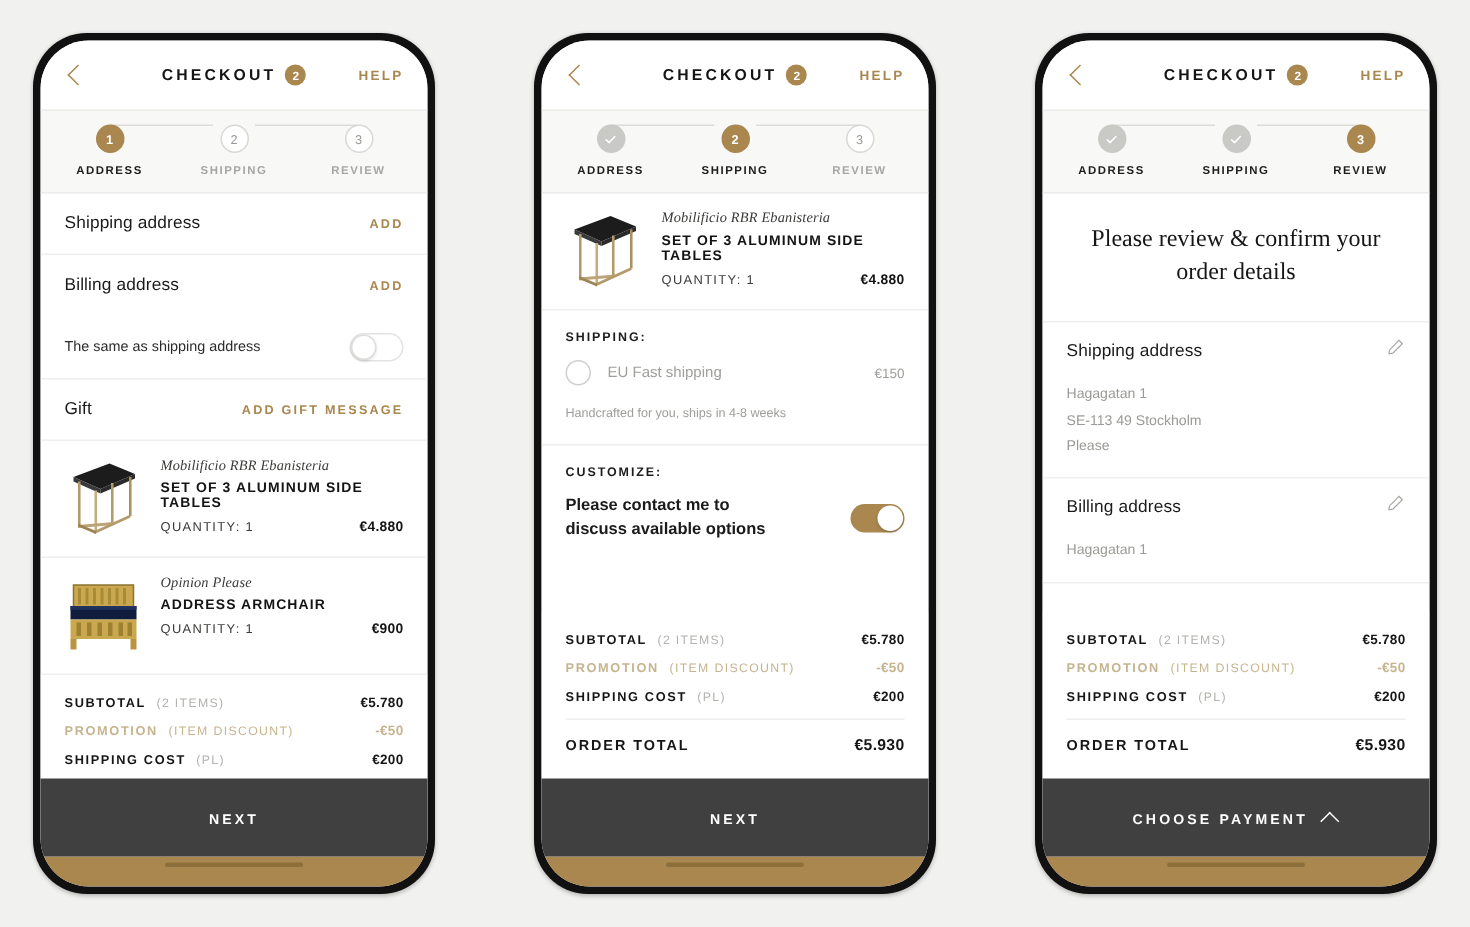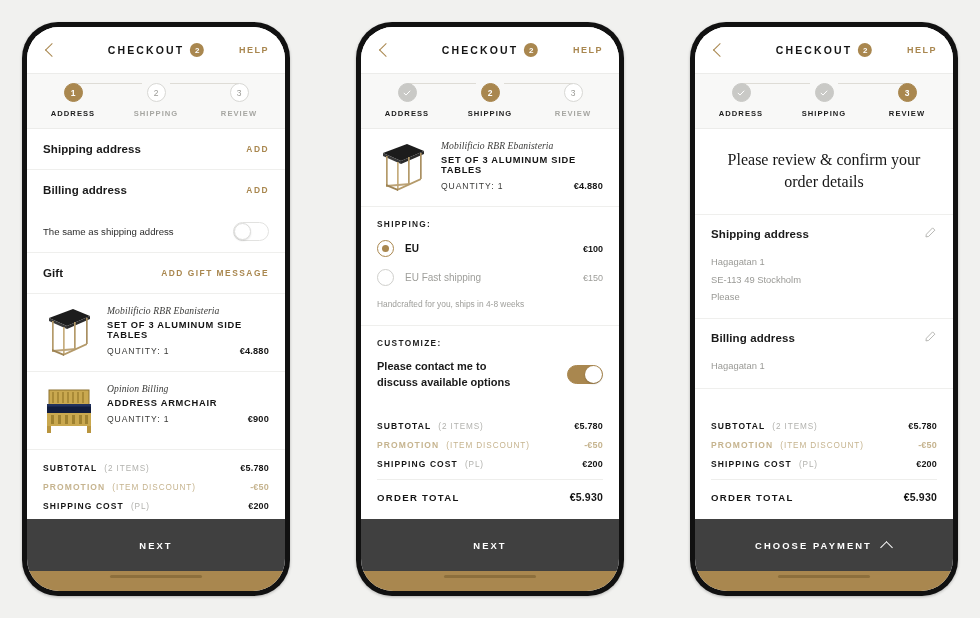--- a/index.html
+++ b/index.html
@@ -119,21 +119,21 @@
     display: flex;
     flex-direction: column;
   }
   .row {
     padding: 0 16px;
     border-bottom: 1px solid #efefed;
   }
   .sect-head {
     height: 40px; display: flex; align-items: center; justify-content: space-between;
   }
-  .sect-title { font-size: 11.5px; font-weight: 700; color: #1a1a1a; letter-spacing: .1px; }
+  .sect-title { font-size: 11.5px; font-weight: 400; color: #1a1a1a; letter-spacing: .1px; }
   .sect-action { font-size: 8.4px; letter-spacing: 1.5px; color: #a9874f; font-weight: 600; }
   .sub-row {
     height: 42px; display: flex; align-items: center; justify-content: space-between;
   }
   .sub-label { font-size: 9.6px; color: #2b2b2b; }
 
   
   .toggle {
     width: 36px; height: 19px; border-radius: 12px; position: relative; flex: 0 0 auto;
   }
@@ -374,21 +374,21 @@
                 <rect x="22" y="32" width="3" height="9"></rect>
                   <rect x="29" y="32" width="3" height="9"></rect>
                 <rect x="36" y="32" width="3" height="9"></rect>
                   <rect x="42" y="32" width="3" height="9"></rect>
               </g>
               <rect x="4" y="43" width="4" height="7" fill="#b9953f"></rect>
               <rect x="44" y="43" width="4" height="7" fill="#b9953f"></rect>
             </svg>
           </div>
           <div class="pinfo">
-            <div class="brand">Opinion Billing</div>
+            <div class="brand">Opinion Please</div>
             <div class="pname">ADDRESS ARMCHAIR</div>
             <div class="pfoot">
               <span class="qty">QUANTITY: 1</span>
               <span class="price">€900</span>
             </div>
           </div>
         </div>
 
         <div class="totals">
           <div class="trow">
@@ -485,25 +485,20 @@
             <div class="pname">SET OF 3 ALUMINUM SIDE TABLES</div>
             <div class="pfoot">
               <span class="qty">QUANTITY: 1</span>
               <span class="price">€4.880</span>
             </div>
           </div>
         </div>
 
         <div class="opt-block">
           <div class="opt-head">SHIPPING:</div>
-          <div class="opt">
-            <div class="radio sel"></div>
-            <span class="opt-name">EU</span>
-            <span class="opt-price">€100</span>
-          </div>
           <div class="opt dim">
             <div class="radio"></div>
             <span class="opt-name">EU Fast shipping</span>
             <span class="opt-price">€150</span>
           </div>
           <div class="note">Handcrafted for you, ships in 4-8 weeks</div>
         </div>
 
         <div class="cust-block">
           <div class="opt-head">CUSTOMIZE:</div>

